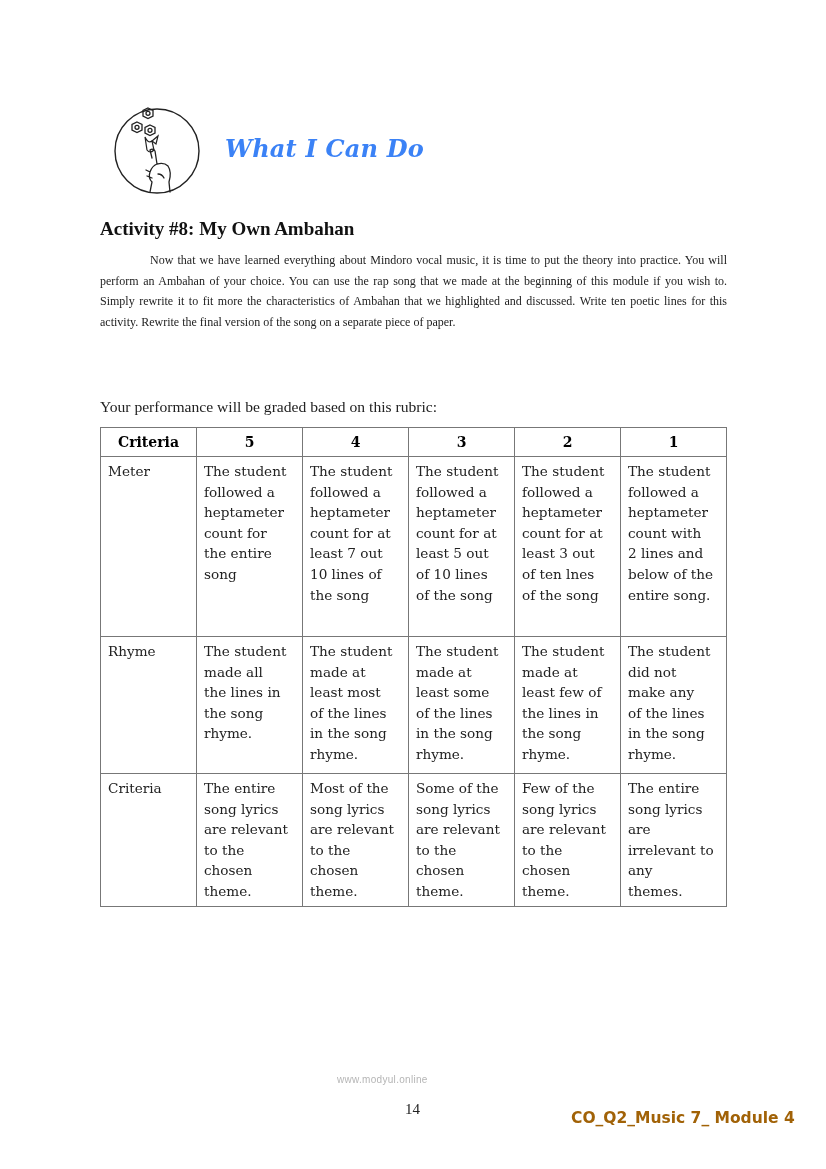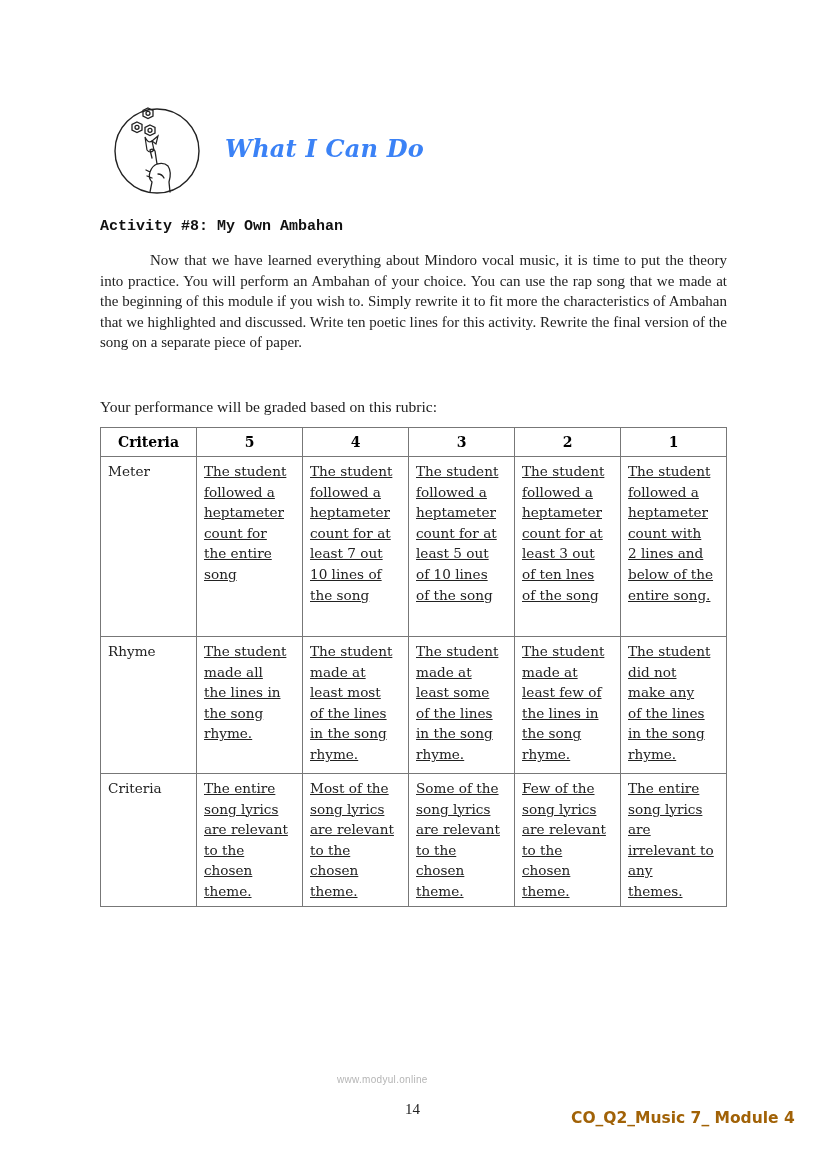--- a/index.html
+++ b/index.html
@@ -1,31 +1,31 @@
 <!DOCTYPE html>
 <html><head>
 <meta charset="utf-8">
 <style>
   html, body { margin: 0; padding: 0; background: #ffffff; }
   body { width: 826px; height: 1169px; position: relative; overflow: hidden; color: #1a1a1a; font-family: "DejaVu Serif", serif; }
   .icon-wrap { position: absolute; left: 112px; top: 106px; width: 90px; height: 90px; }
   .heading { position: absolute; left: 225px; top: 134px; font-family: "DejaVu Serif", serif; font-weight: bold; font-style: italic; font-size: 24px; letter-spacing: 0.2px; color: #3b82f6; }
-  .activity-title { position: absolute; left: 100px; top: 218px; font-family: Liberation Mono, monospace; font-weight: bold; font-size: 15px; color: #111; }
-  .para { position: absolute; left: 100px; top: 250px; width: 627px; font-family: "Liberation Serif", serif; font-size: 15px; line-height: 20.6px; text-align: justify; color: #222; }
+  .activity-title { position: absolute; left: 100px; top: 218px; font-family: Liberation Serif, serif; font-weight: bold; font-size: 19px; color: #111; }
+  .para { position: absolute; left: 100px; top: 250px; width: 627px; font-family: "Liberation Serif", serif; font-size: 12px; line-height: 20.6px; text-align: justify; color: #222; }
   .para .indent { display: inline-block; width: 50px; }
   .rubric-intro { position: absolute; left: 100px; top: 398px; font-family: "Liberation Serif", serif; font-size: 15.6px; color: #222; }
   table.rubric { position: absolute; left: 100px; top: 427px; border-collapse: collapse; width: 626px; table-layout: fixed; font-family: "DejaVu Serif", serif; font-size: 13.6px; color: #222; }
   table.rubric th, table.rubric td { border: 1.3px solid #777; vertical-align: top; padding: 0; }
   table.rubric th { height: 28px; font-weight: bold; text-align: center; vertical-align: middle; font-size: 14px; color: #000000; }
   table.rubric td { padding: 4px 6px 0 7px; line-height: 20.6px; }
   table.rubric td.crit { padding-left: 7px; }
   tr.r-meter td { height: 175px; }
   tr.r-rhyme td { height: 132px; }
   tr.r-rel td { height: 128px; }
-  .cell-text { white-space: pre-line; text-decoration: underline; }
+  .cell-text { white-space: pre-line; }
   .page-num { position: absolute; left: 405px; top: 1101px; font-family: "Liberation Serif", serif; font-size: 15px; color: #222; }
   .watermark { position: absolute; left: 337px; top: 1074px; font-family: Liberation Sans, sans-serif; font-size: 10px; color: #b5b5b5; letter-spacing: 0.3px; }
   .footer-code { position: absolute; left: 571px; top: 1109px; font-family: "DejaVu Sans", sans-serif; font-weight: bold; font-size: 15.5px; color: #a16207; }
 </style>
 </head>
 <body>
 
 <div class="icon-wrap">
   <svg width="90" height="90" viewBox="0 0 90 90">
     <circle cx="45" cy="45" r="42" fill="none" stroke="#222" stroke-width="1.4"></circle>

